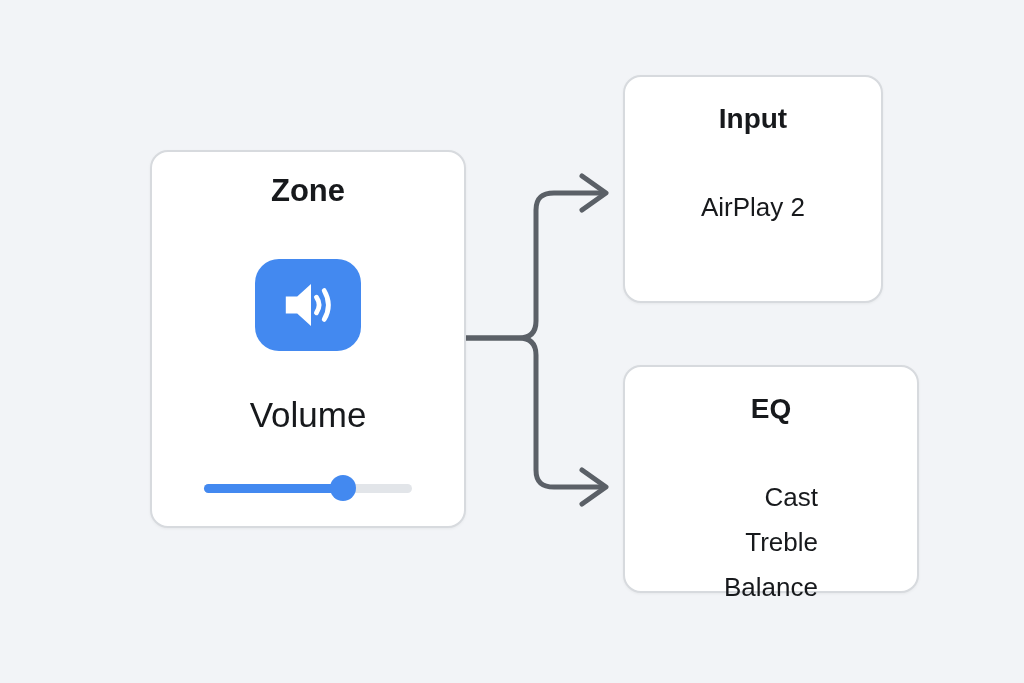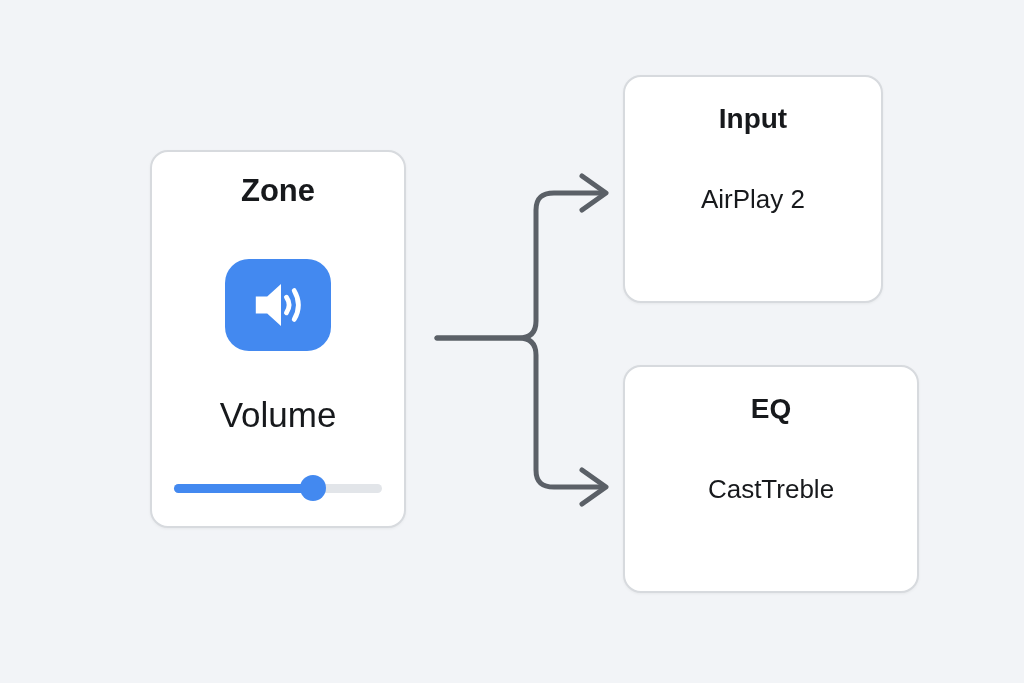--- a/index.html
+++ b/index.html
@@ -11,21 +11,21 @@
     --accent:#4389f0;--track:#e2e5e9;--mutegray:#a9aeb6;
   }
   .card{
     position:absolute;background:#ffffff;
     border:2px solid #d7dade;border-radius:18px;
     box-shadow:0 1px 3px rgba(0,0,0,.05);
     display:flex;flex-direction:column;align-items:center;
     box-sizing:border-box;
     gap:27px;
   }
-  .zone-card{left:150px;top:150px;width:256px;height:378px}
+  .zone-card{left:150px;top:150px;width:316px;height:378px}
   .input-card{left:623px;top:75px;width:260px;height:228px}
   .eq-card{left:623px;top:365px;width:296px;height:228px}
 
   .zone-title{margin-top:20px;font-size:31px;line-height:38px;font-weight:bold}
   .vol-btn{
     margin-top:22px;width:106px;height:92px;border-radius:24px;
     background:var(--accent);border:none;cursor:pointer;
     display:flex;align-items:center;justify-content:center;padding:0;
   }
   .vol-label{margin-top:20px;font-size:35px;line-height:34px}
@@ -39,21 +39,21 @@
   }
 
   .mute-row{margin-top:25px;display:flex;align-items:center;gap:14px;cursor:pointer}
   .mute-label{font-size:27px;line-height:40px}
   .mute-icon .body{fill:var(--mutegray)}
   .mute-icon .wave{stroke:var(--mutegray);stroke-width:9;fill:none;stroke-linecap:round}
   .loud-icon .body{fill:#ffffff}
   .loud-icon .wave{stroke:#ffffff;stroke-width:8;fill:none;stroke-linecap:round}
 
   .small-title{margin-top:22px;font-size:28px;line-height:40px;font-weight:bold}
-  .items{margin-top:11px;display:flex;flex-direction:row;align-items:flex-end}
+  .items{margin-top:19px;display:flex;flex-direction:column;align-items:flex-end}
   .item{font-size:26px;line-height:45px}
 
   .connector-svg{position:absolute;left:0;top:0;pointer-events:none}
 </style>
 </head>
 <body>
 
 <div class="stage" style="background: rgb(242, 244, 247); --accent: #4389f0; --track: #e2e5e9; --mutegray: #a9aeb6;">
 
   <svg class="connector-svg" width="1024" height="683" viewBox="0 0 1024 683">
@@ -91,16 +91,17 @@
     <div class="items">
       <div class="item">AirPlay 2</div>
     </div>
   </div>
 
   <div class="card eq-card">
     <div class="small-title">EQ</div>
     <div class="items">
       <div class="item">Cast</div>
       <div class="item">Treble</div>
+      <div class="item">Balance</div>
     </div>
   </div>
 
 </div>
 
 </body></html>

